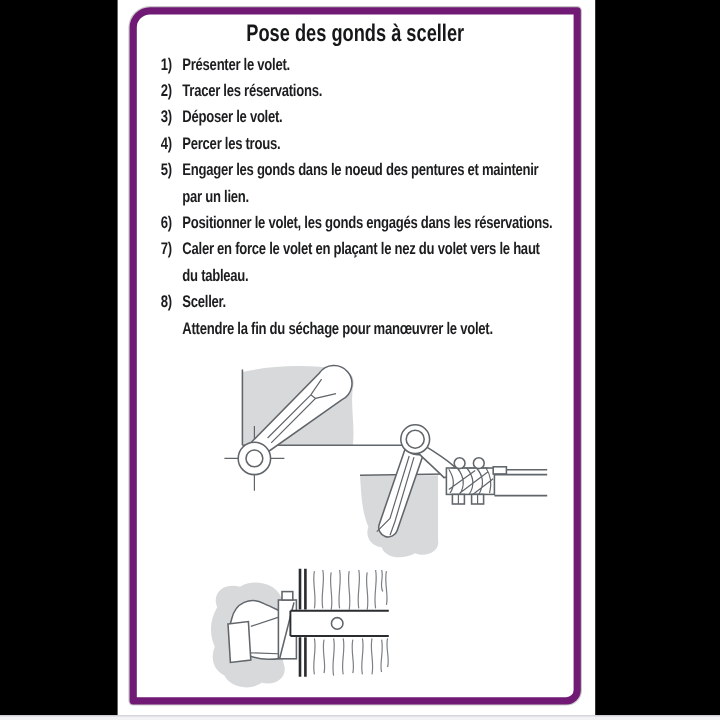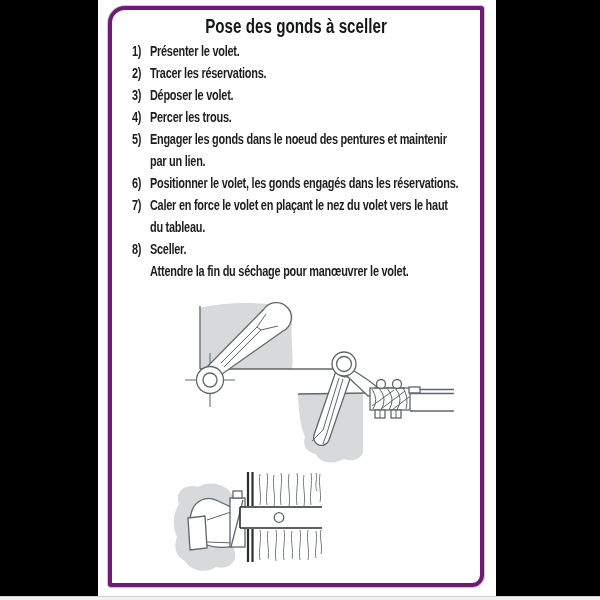--- a/index.html
+++ b/index.html
@@ -1,20 +1,20 @@
 <!DOCTYPE html>
 <html><head>
 <meta charset="utf-8">
 <style>
   * { margin:0; padding:0; box-sizing:border-box; }
   html,body { width:600px; height:600px; overflow:hidden; background:#000; font-family:"Liberation Sans", sans-serif; }
   .page { position:absolute; left:98px; top:0; width:398px; height:600px; background:#ffffff; }
   .card {
     position:absolute; left:10px; top:6px; width:376px; height:581px;
-    border:4px solid #701a75; background:#fff;
+    border:6px solid #701a75; background:#fff;
     border-radius:17px 3px 12px 3px;
     box-shadow:0 0 0 1px #c8c8c8;
   }
   .title {
     margin-top:4px; text-align:center; white-space:nowrap;
     font-size:20px; font-weight:700; color:#161718; line-height:24px;
     transform:scaleX(0.76); transform-origin:50% 0;
   }
   .steps { padding-left:20px; margin-top:2px; }
   .steps-scale {

